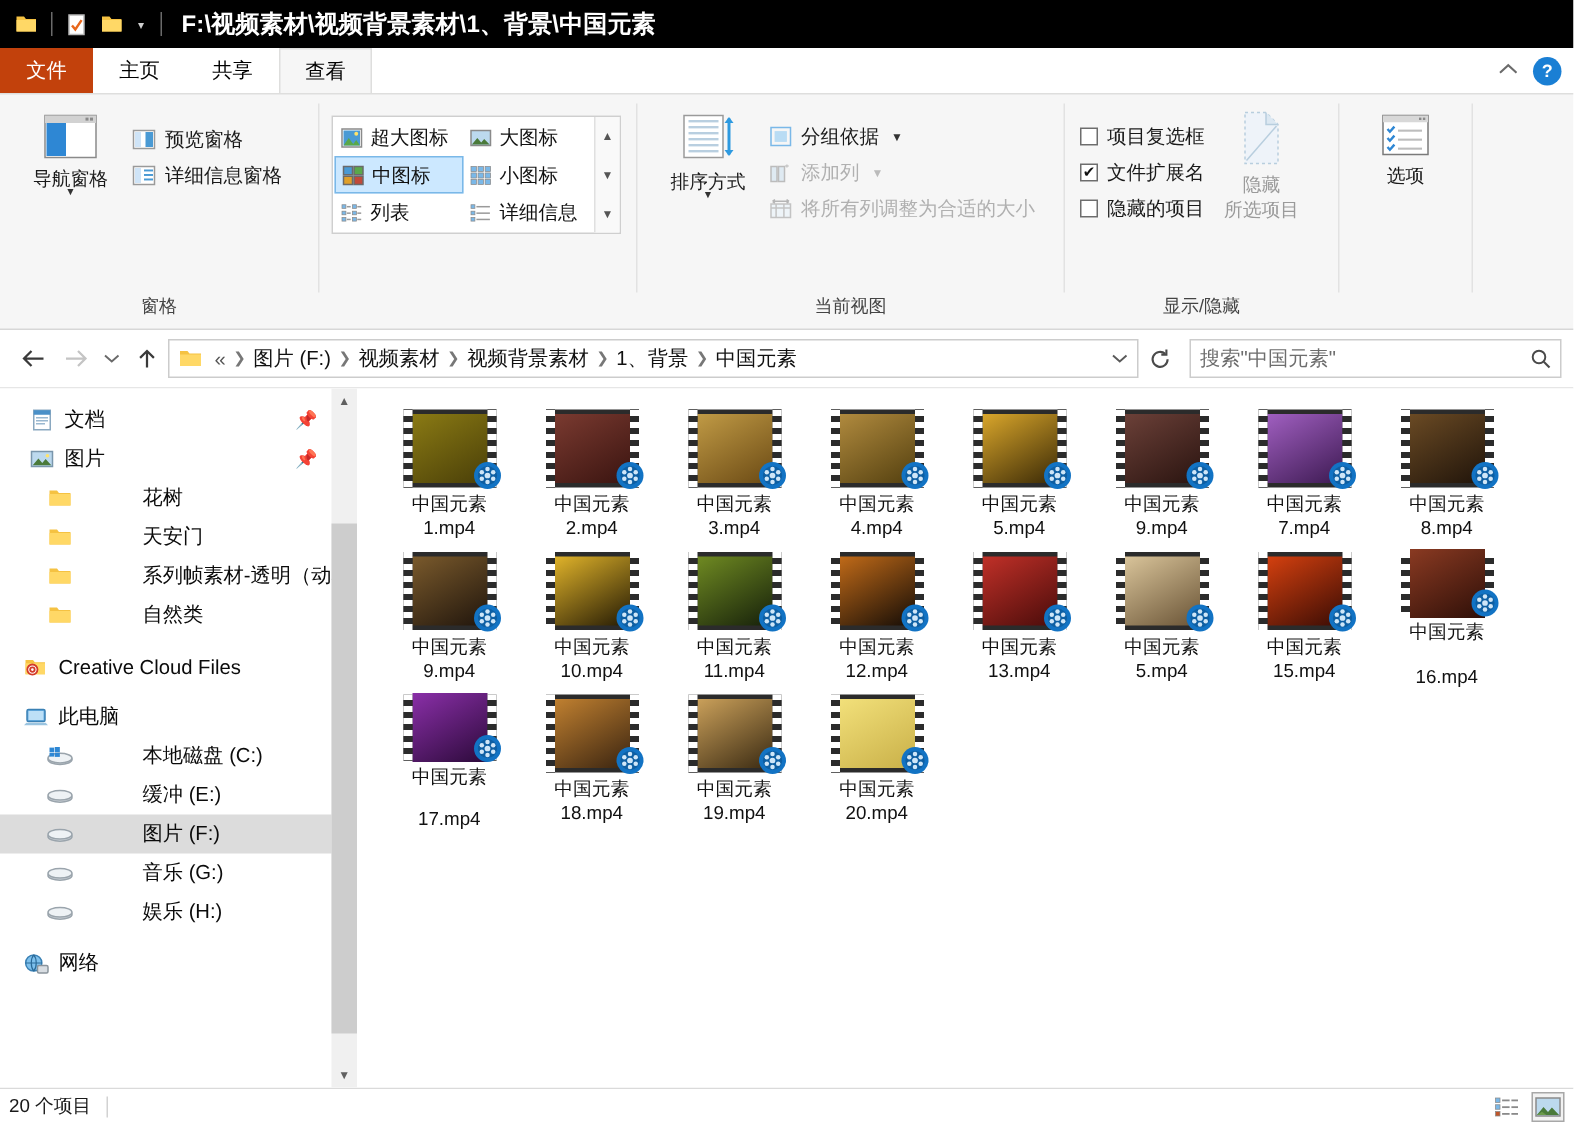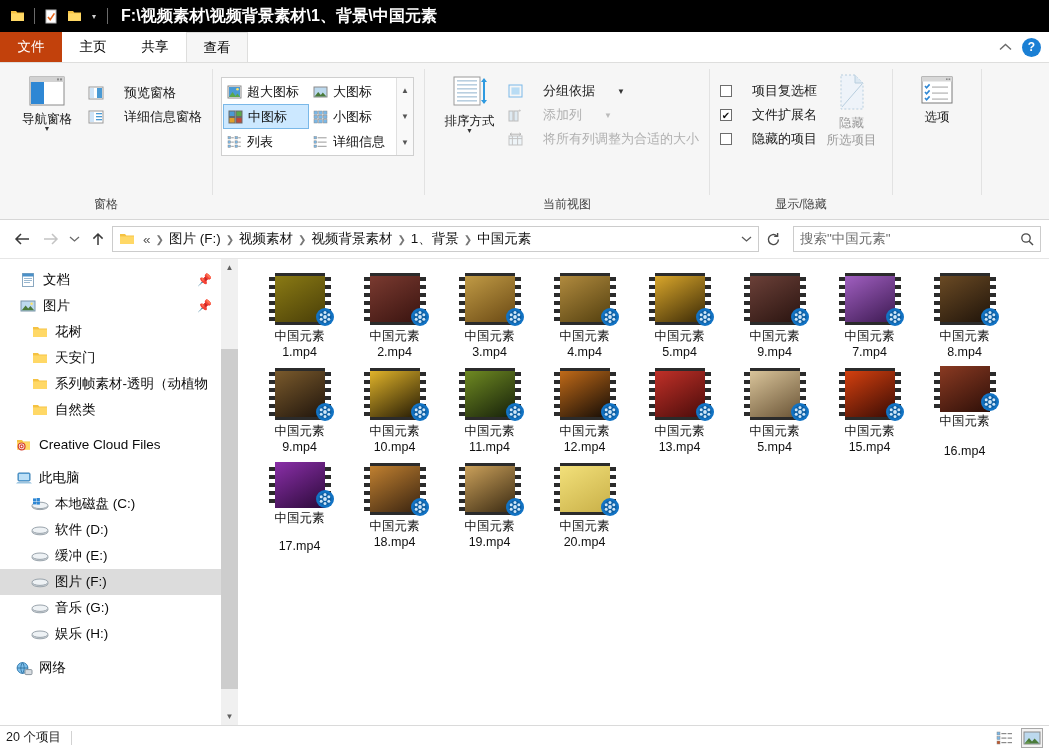--- a/index.html
+++ b/index.html
@@ -58,21 +58,21 @@
   .rgroup { display: flex; flex-direction: column; position: relative; padding: 6px 0 0 0; }
   .rgroup .gbody { flex: 1; display: flex; align-items: flex-start; padding: 2px 8px 0 8px; }
   .gsep { width: 1px; background: #e2e2e2; margin: 6px 0 24px 0; }
   .glabel { text-align: center; font-size: 12px; color: #444; padding-bottom: 6px; }
 
   .bigbtn { width: 78px; display: flex; flex-direction: column; align-items: center; padding-top: 4px; }
   .bigbtn .lbl { font-size: 12.5px; color: #1a1a1a; text-align: center; line-height: 14px; margin-top: 3px; }
   .bigbtn .lbl.dim { color: #9a9a9a; }
   .dropdot { font-size: 7px; color: #333; line-height: 6px; margin-top: 0px; }
 
-  .smallrow { display: flex; align-items: center; height: 24px; gap: 20px; padding: 0 2px; }
+  .smallrow { display: flex; align-items: center; height: 24px; gap: 6px; padding: 0 2px; }
   .smallrow .lbl { font-size: 13px; color: #1a1a1a; white-space: nowrap; }
   .smallrow .lbl.dim { color: #b0b0b0; }
   .caret { font-size: 8px; color: #333; margin-left: 2px; }
   .caret.dim { color: #bbb; }
 
   
   .gallery {
     border: 1px solid #cfcfcf; background: #fff; display: flex;
     margin-top: 2px;
   }
@@ -106,21 +106,21 @@
   
   .main { flex: 1; display: flex; min-height: 0; border-top: 1px solid #e6e6e6; }
 
   
   .sidebar { width: 238px; flex: 0 0 238px; position: relative; overflow: hidden; background: #fff; }
   .navitem { height: 26px; display: flex; align-items: center; padding-left: 10px; font-size: 13.5px; color: #0b0b0b; white-space: nowrap; position: relative; }
   .navitem.sel { background: #dcdcdc; }
   .navitem .ico { width: 20px; display: flex; align-items: center; justify-content: center; margin-right: 5px; flex: 0 0 20px; }
   .navitem .pin { position: absolute; right: 26px; color: #8e8e8e; font-size: 12px; }
   .indent1 { padding-left: 18px; }
-  .indent2 { padding-left: 30px; }
+  .indent2 { padding-left: 30px; gap: 40px; }
 
   .sb-track { position: absolute; right: 0; top: 0; width: 17px; height: 100%; background: #f0f0f0; }
   .sb-arrow { height: 17px; display: flex; align-items: center; justify-content: center; font-size: 8px; color: #606060; }
   .sb-thumb { position: absolute; left: 0; width: 17px; background: #cdcdcd; }
 
   
   .filepane { flex: 1; position: relative; overflow: hidden; padding: 10px 0 0 14px; background: #fff; }
   .grid { display: flex; flex-wrap: wrap; align-content: flex-start; }
   .fileitem { width: 95px; height: 95px; display: flex; flex-direction: column; align-items: center; padding-top: 4px; }
   .thumbwrap { position: relative; width: 62px; height: 52px; }
@@ -601,29 +601,20 @@
                   <rect x="2" y="1.4" width="3.1" height="3"></rect>
                   <rect x="5.5" y="1" width="3.4" height="3.4"></rect>
                   <rect x="2" y="4.8" width="3.1" height="2.6"></rect>
                   <rect x="5.5" y="4.8" width="3.4" height="2.8"></rect>
                 </g>
               </svg>
           </span>
           <span>本地磁盘 (C:)</span>
         </div>
 
-        <div class="navitem indent2">
-          <span class="ico">
-            <svg width="18" height="13" viewBox="0 0 18 13">
-                <ellipse cx="9" cy="7.6" rx="8" ry="3.2" fill="#d8dde2" stroke="#9aa4ac"></ellipse>
-                <ellipse cx="9" cy="6.2" rx="8" ry="3.2" fill="#eef2f5" stroke="#9aa4ac"></ellipse>
-              </svg>
-          </span>
-          <span>软件 (D:)</span>
-        </div>
 
         <div class="navitem indent2">
           <span class="ico">
             <svg width="18" height="13" viewBox="0 0 18 13">
                 <ellipse cx="9" cy="7.6" rx="8" ry="3.2" fill="#d8dde2" stroke="#9aa4ac"></ellipse>
                 <ellipse cx="9" cy="6.2" rx="8" ry="3.2" fill="#eef2f5" stroke="#9aa4ac"></ellipse>
               </svg>
           </span>
           <span>缓冲 (E:)</span>
         </div>

